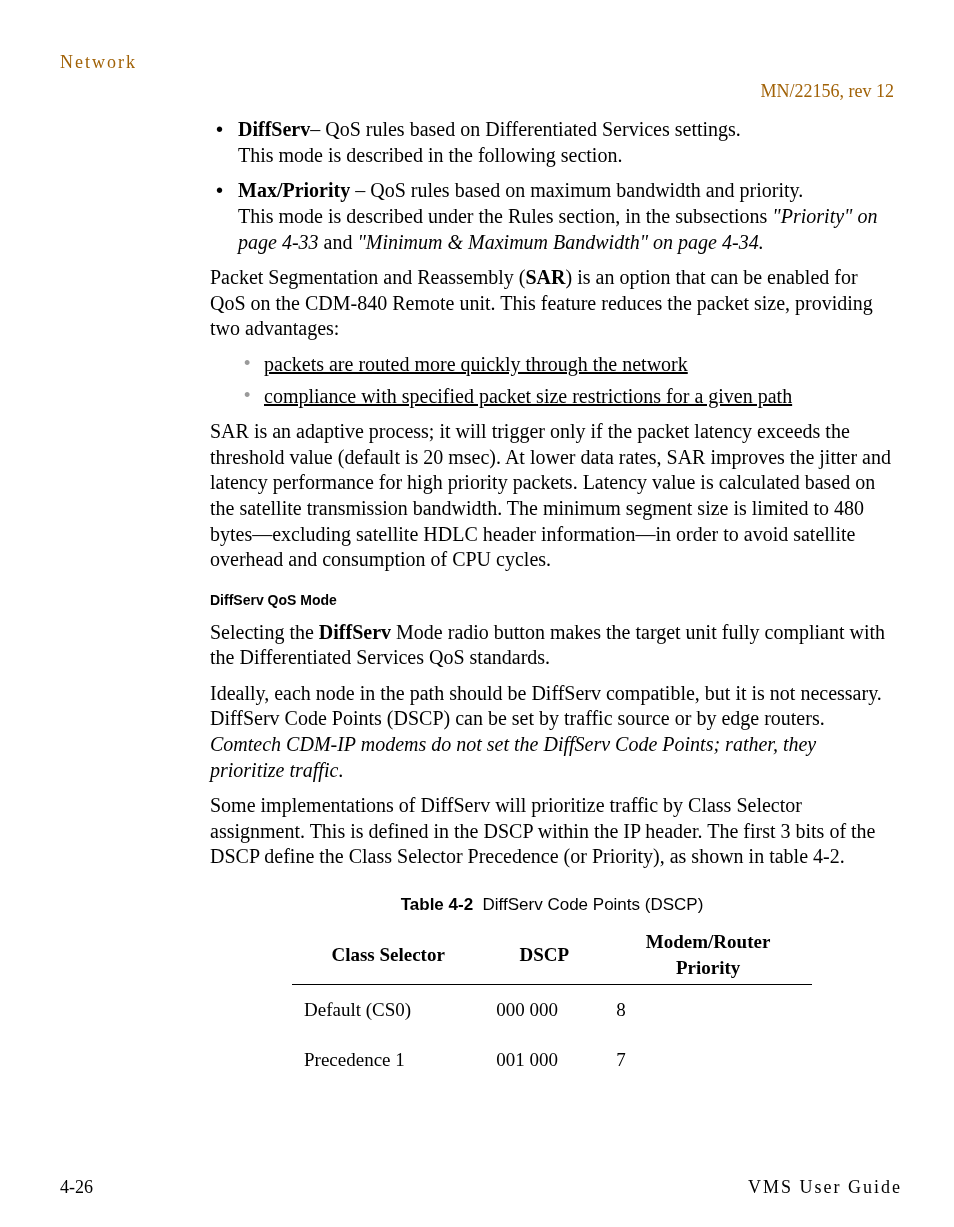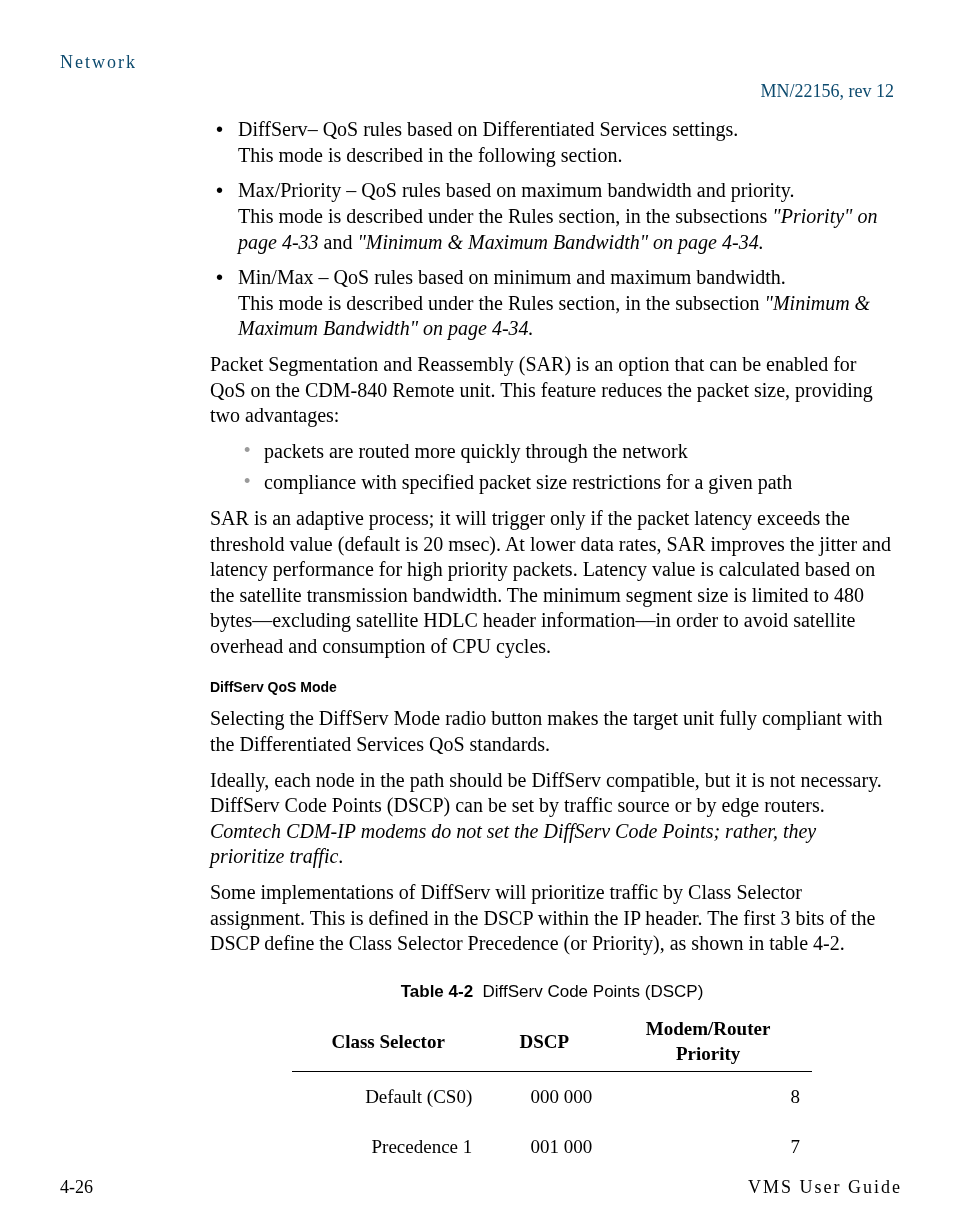--- a/index.html
+++ b/index.html
@@ -18,21 +18,21 @@
     box-sizing: border-box;
     font-family: "Times New Roman", Times, serif;
     position: relative;
   }
   .running-head {
     display: flex;
     justify-content: space-between;
     font-family: "Times New Roman", Times, serif;
     font-size: 18px;
     letter-spacing: 2px;
-    color: #0c4a6e;
+    color: #a16207;
     margin-bottom: 14px;
   }
   .running-head .left {
     letter-spacing: 2px;
   }
   .running-head .right {
     letter-spacing: 0;
     font-size: 18px;
     margin-top: 29px;
   }
@@ -63,20 +63,21 @@
   .para {
     font-family: "Times New Roman", Times, serif;
     font-size: 20px;
     line-height: 1.28;
     margin: 10px 0;
   }
   ul.sub {
     list-style: none;
     padding: 0;
     margin: 6px 0 10px 30px;
+    text-decoration: underline;
   }
   ul.sub > li {
     position: relative;
     padding-left: 24px;
     margin-bottom: 6px;
     font-family: "Times New Roman", Times, serif;
     font-size: 20px;
     line-height: 1.28;
   }
   ul.sub > li::before {
@@ -87,21 +88,21 @@
     color: #9a9a9a;
     font-size: 18px;
     font-family: Arial, sans-serif;
   }
   .h3 {
     font-family: Arial, Helvetica, sans-serif;
     font-weight: bold;
     font-size: 14px;
     margin: 18px 0 10px 0;
   }
-  .bold { font-weight: normal; margin-top: 24px; }
+  .bold { font-weight: bold; margin-top: 24px; }
   .italic { font-style: italic; }
 
   .table-caption {
     text-align: center;
     font-family: Arial, Helvetica, sans-serif;
     font-size: 17px;
     margin: 24px 0 6px 0;
   }
   .table-caption .tlabel {
     font-weight: bold;
@@ -112,21 +113,21 @@
     font-family: "Times New Roman", Times, serif;
     font-size: 19px;
     width: 520px;
   }
   table.dscp th {
     font-weight: bold;
     text-align: center;
     padding: 6px 12px 4px 12px;
   }
   table.dscp td {
-    text-align: right;
+    text-align: left;
     padding: 12px 12px;
   }
   table.dscp tr.header-row th {
     border-bottom: 1px solid #000;
   }
 
   .footer {
     position: absolute;
     bottom: 28px;
     left: 60px;
@@ -153,24 +154,20 @@
   <div class="body-area">
 
     <ul class="bullets">
       <li>
         <span class="bold">DiffServ</span><span>– </span><span>QoS rules based on Differentiated Services settings.</span><br>
         <span>This mode is described in the following section.</span>
       </li>
       <li>
         <span class="bold">Max/Priority</span><span> – </span><span>QoS rules based on maximum bandwidth and priority.</span><br>
         <span>This mode is described under the Rules section, in the subsections </span><span class="italic">"Priority" on page 4-33</span><span> and </span><span class="italic">"Minimum &amp; Maximum Bandwidth" on page 4-34.</span>
-      </li>
-      <li>
-        <span class="bold">Min/Max</span><span> – </span><span>QoS rules based on minimum and maximum bandwidth.</span><br>
-        <span>This mode is described under the Rules section, in the subsection </span><span class="italic">"Minimum &amp; Maximum Bandwidth" on page 4-34.</span>
       </li>
     </ul>
 
     <p class="para">
       <span>Packet Segmentation and Reassembly (</span><span class="bold">SAR</span><span>) is an option that can be enabled for QoS on the CDM-840 Remote unit. This feature reduces the packet size, providing two advantages:</span>
     </p>
 
     <ul class="sub">
       <li><span>packets are routed more quickly through the network</span></li>
       <li><span>compliance with specified packet size restrictions for a given path</span></li>

